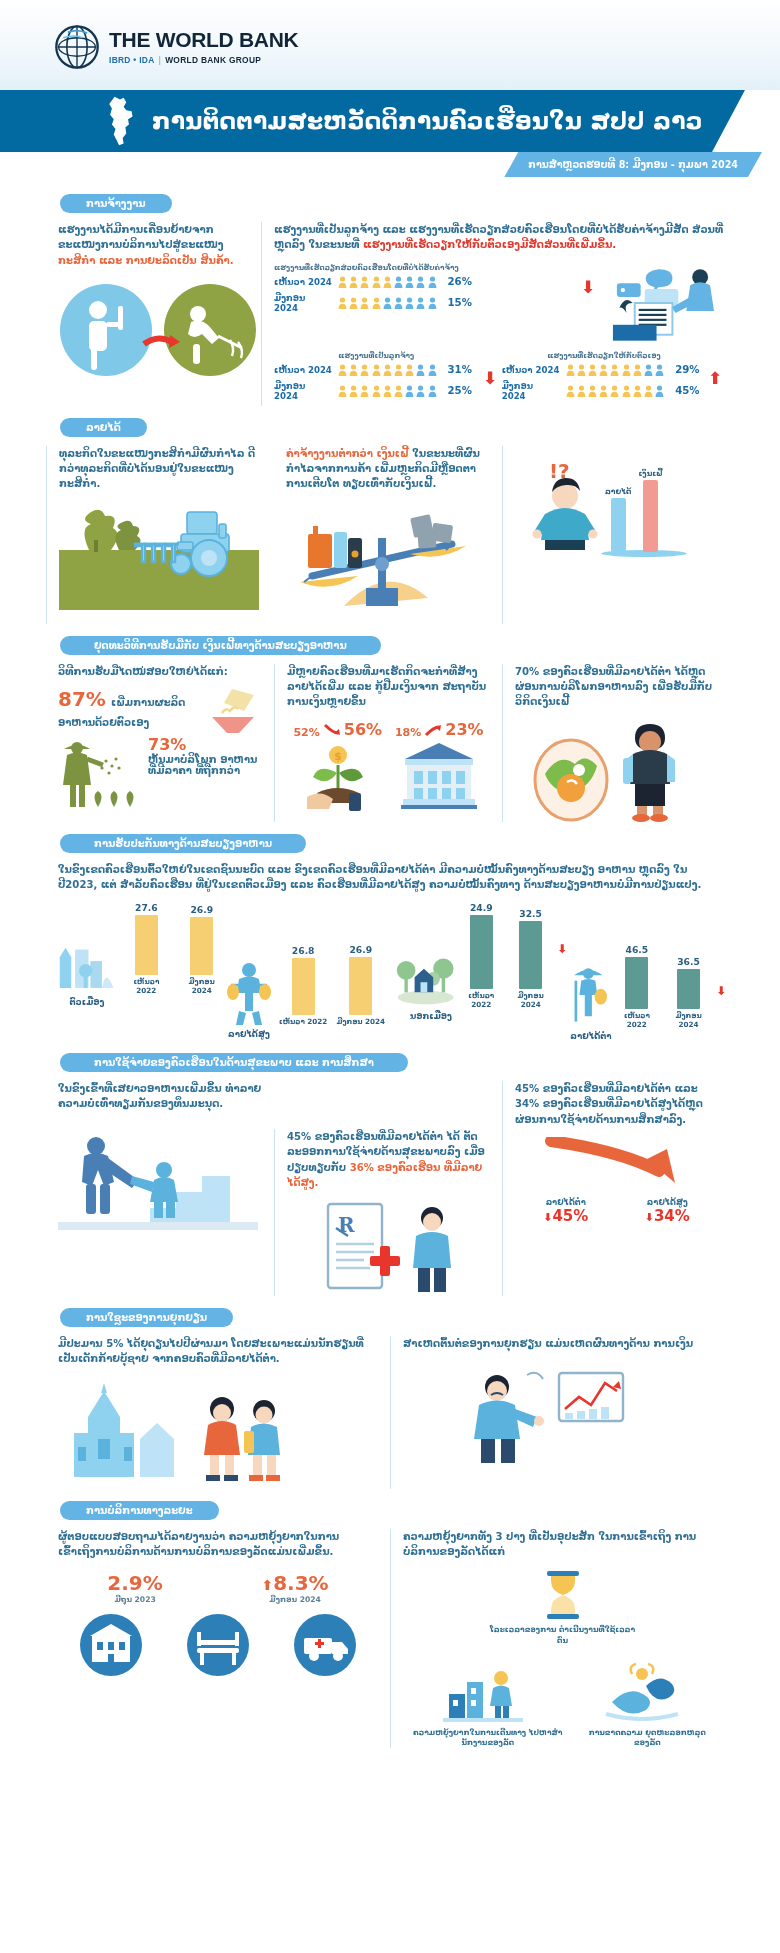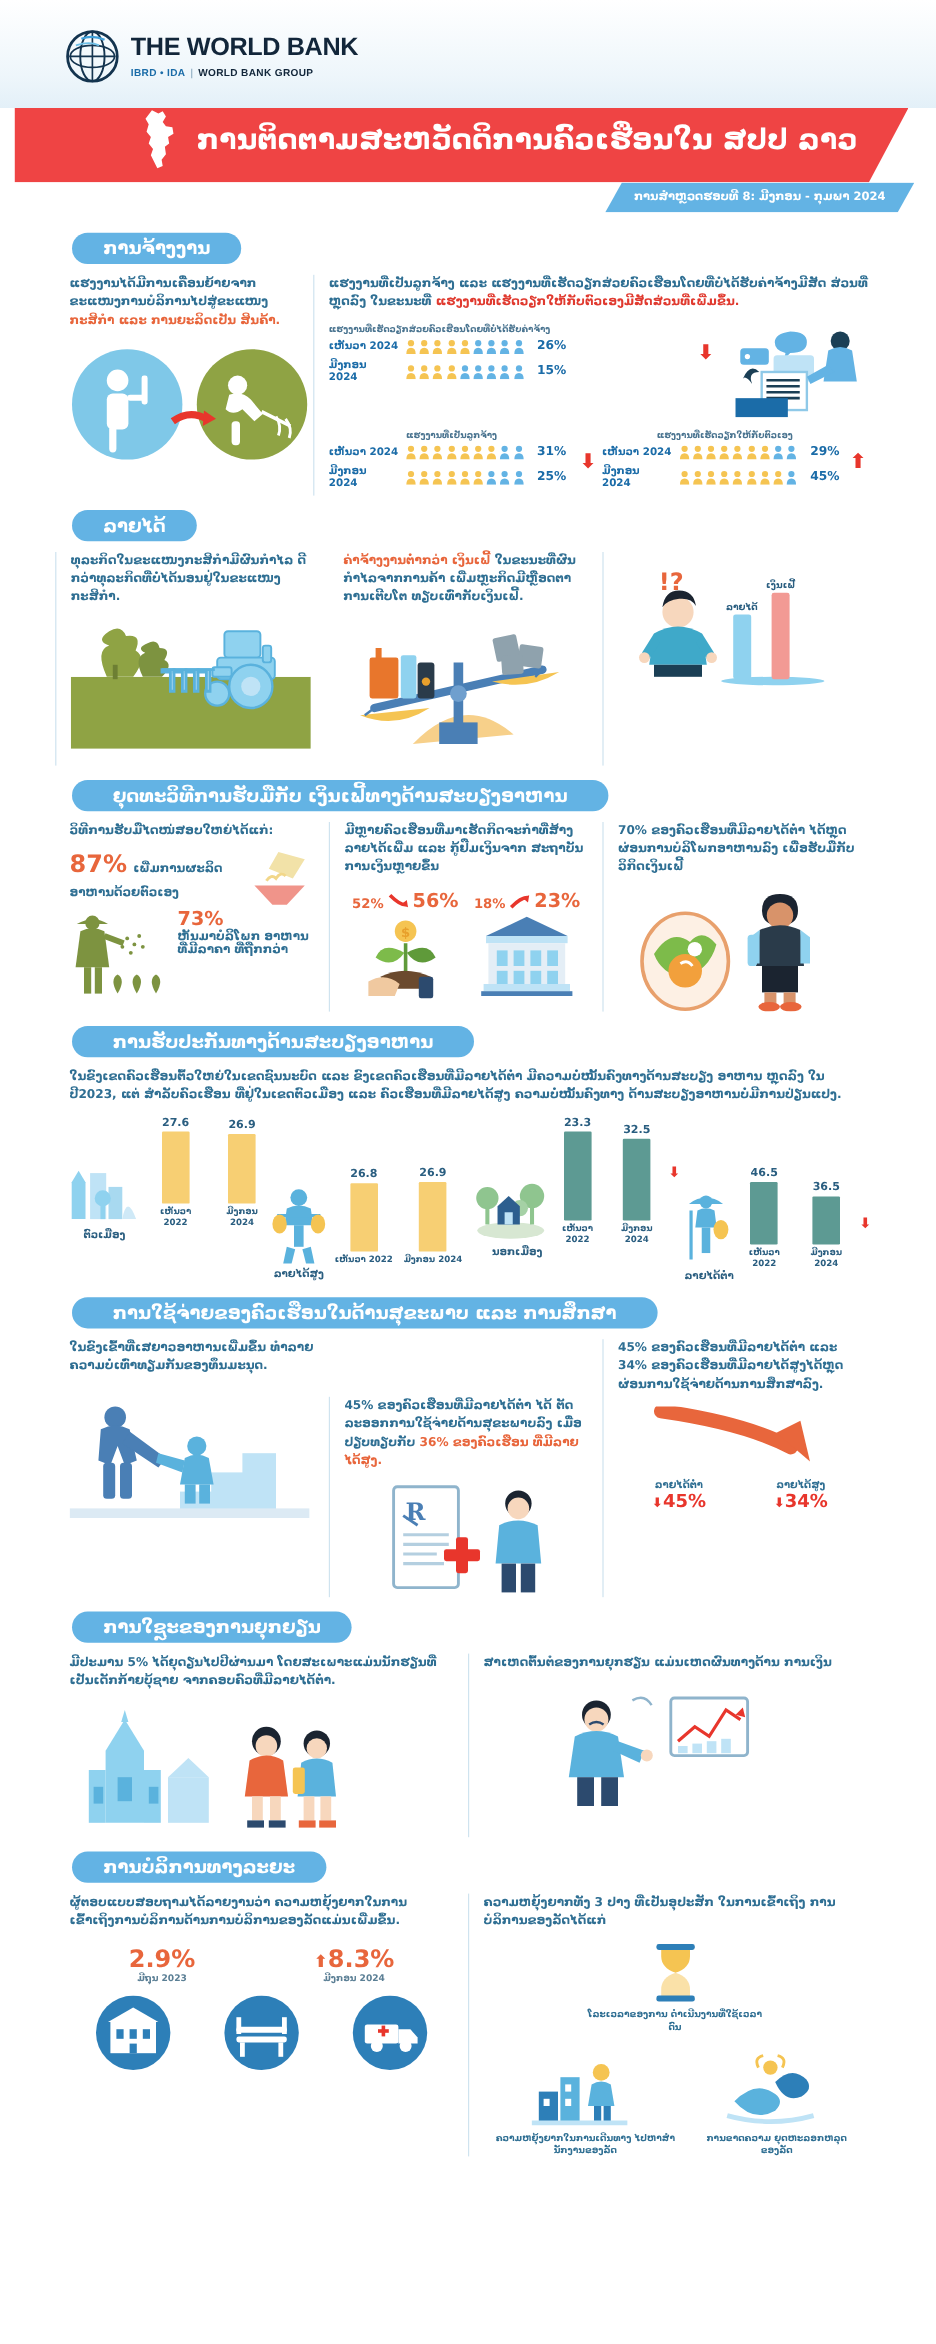--- a/index.html
+++ b/index.html
@@ -27,24 +27,24 @@
   .logo-text .wb-sub {
     font-family: "Liberation Sans", sans-serif;
     font-size: 8.4px; font-weight: bold; letter-spacing: .3px; color: #1b6ca8; margin-top: 3px;
   }
   .logo-text .wb-sub .divider { color:#9fb9cc; margin:0 4px; }
   .logo-text .wb-sub .grp { color:#12263a; }
 
   
   .banner-zone { position: relative; height: 92px; }
   .banner {
-    position: absolute; left: 12px; top: 0; width: 745px; height: 62px;
-    background: #ef4444;
+    position: absolute; left: 0; top: 0; width: 745px; height: 62px;
+    background: #0369a1;
     clip-path: polygon(0 0, 745px 0, 712px 62px, 0 62px);
-    display: flex; align-items: flex-start;
+    display: flex; align-items: center;
   }
   .banner-inner { display:flex; align-items:center; gap: 14px; padding-left: 102px; }
   .laos-map { width: 36px; height: 52px; }
   .banner-title {
     color: #ffffff; font-size: 23.5px; font-weight: bold; letter-spacing: .2px;
     font-family: "DejaVu Sans", sans-serif;
   }
   .sub-banner {
     position: absolute; right: 18px; top: 62px; height: 25px;
     background: #63b3e4; color: #ffffff;
@@ -54,21 +54,21 @@
   }
 
   
   .content { padding: 0 46px; }
   .intro {
     font-size: 11.4px; line-height: 1.62; color: #1b5e87; font-weight: bold;
     margin-top: 6px; margin-bottom: 14px;
   }
   .section-pill {
     display: inline-block; background: #63b3e4; color: #fff;
-    border-radius: 14px; padding: 4px 26px; font-size: 15px; font-weight: bold;
+    border-radius: 14px; padding: 4px 26px; font-size: 10px; font-weight: bold;
     margin: 12px 0 9px 14px;
   }
   .section-pill.wide { padding: 4px 34px; }
   .cols { display: flex; align-items: stretch; }
   .col { padding: 0 12px; }
   .divider-v { border-left: 1px solid #cfe3ef; }
 
   .blurb { font-size: 10.1px; line-height: 1.52; color: #2f6f93; font-weight: bold; }
   .blurb .hl-orange { color: #e8663c; }
   .blurb .hl-red { color: #e03a2f; }
@@ -758,21 +758,21 @@
             <circle cx="12" cy="22" r="11" fill="#8fc58f"></circle>
             <rect x="10" y="30" width="4" height="18" fill="#8fc58f"></rect>
             <circle cx="56" cy="20" r="12" fill="#8fc58f"></circle>
             <rect x="54" y="30" width="4" height="18" fill="#8fc58f"></rect>
             <circle cx="44" cy="32" r="8" fill="#a5d1a5"></circle>
             <path d="M22 48 L22 30 L33 20 L44 30 L44 48z" fill="#2d5f8f"></path>
             <rect x="29" y="36" width="8" height="12" fill="#bfe3f6"></rect>
           </svg>
           <div class="bars">
             <div class="barcol">
-              <span class="barval">23.3</span>
+              <span class="barval">24.9</span>
               <div class="bar teal" style="height:74px;"></div>
               <span class="barcat">ເຫັນວາ
 2022</span>
             </div>
             <div class="barcol">
               <span class="barval">32.5</span>
               <div class="bar teal" style="height:68px;"></div>
               <span class="barcat">ມີງກອນ
 2024</span>
             </div>

